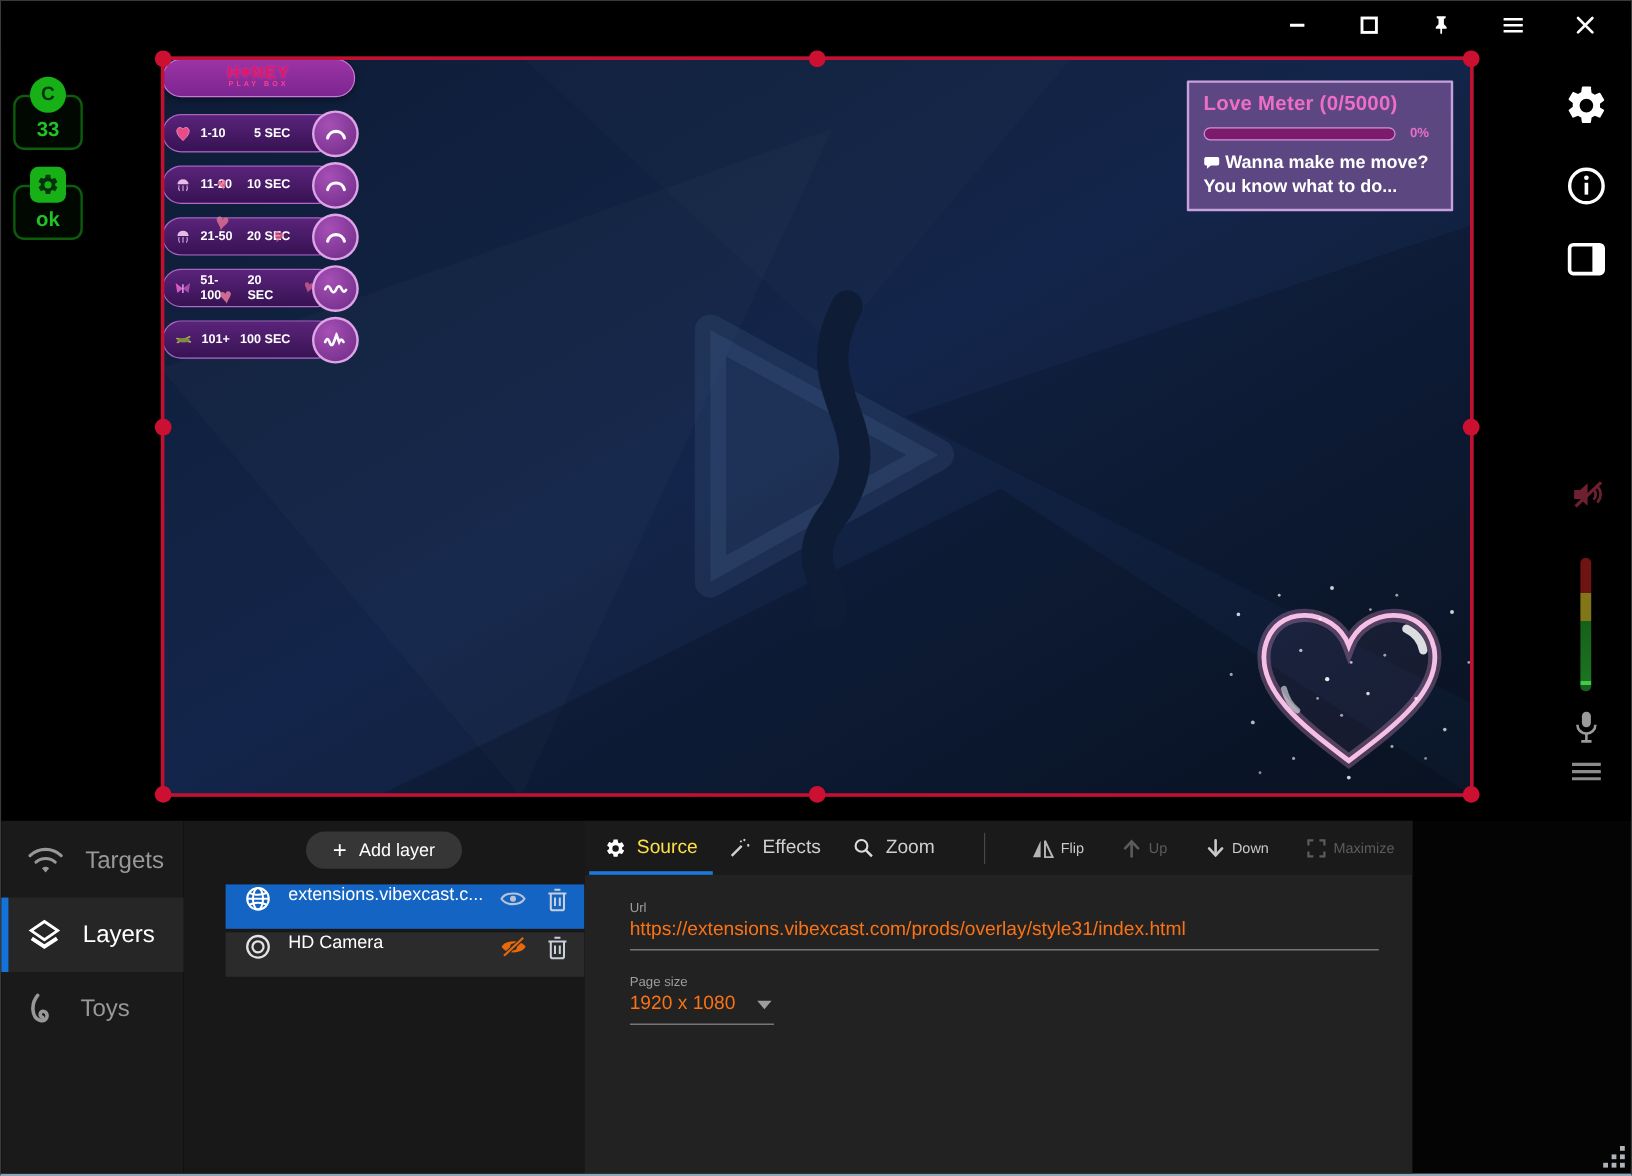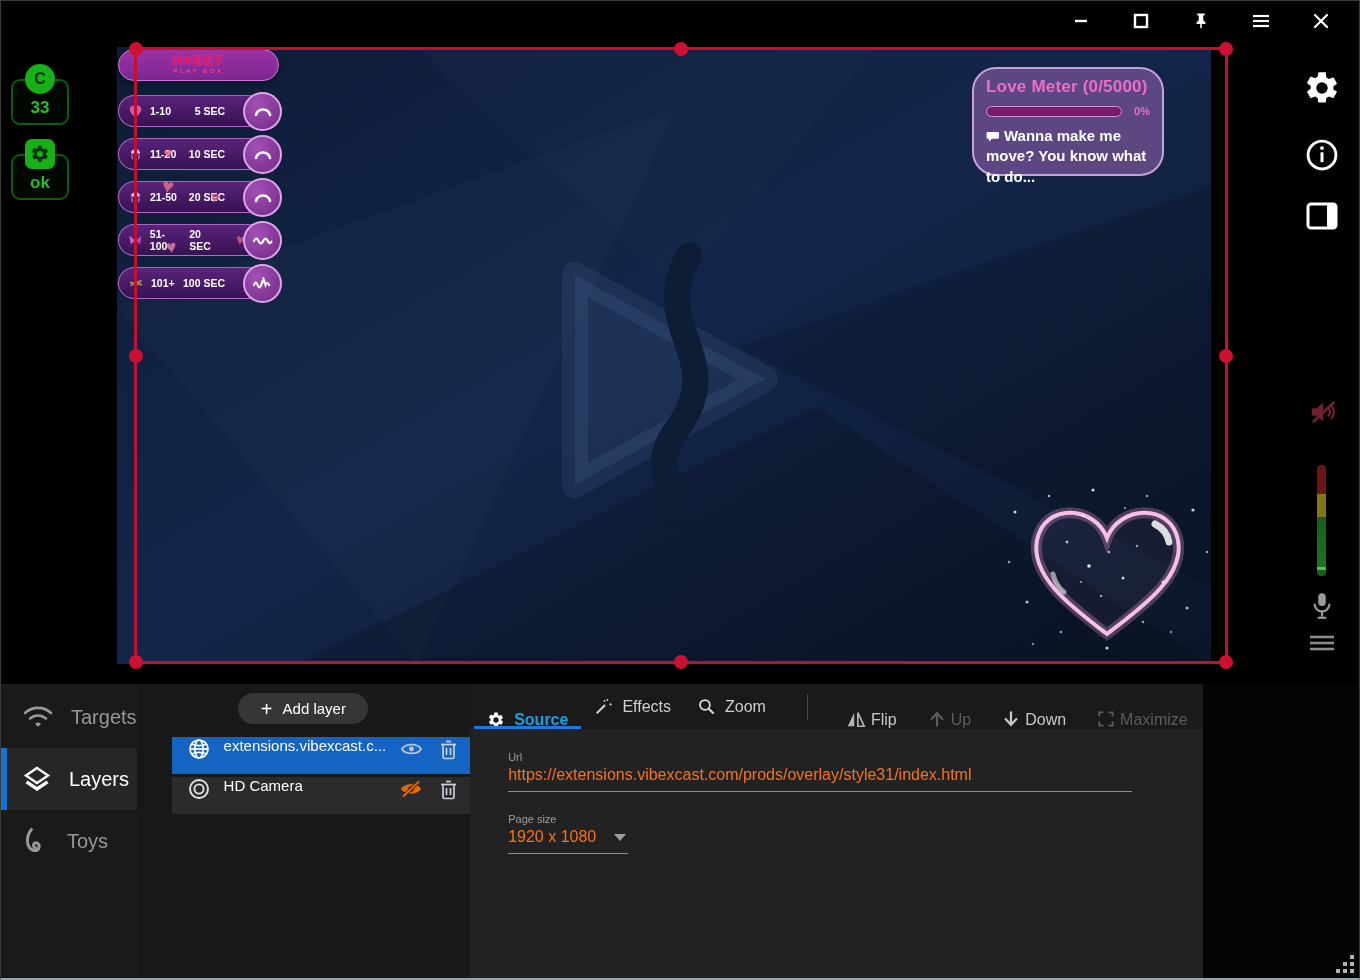--- a/index.html
+++ b/index.html
@@ -16,21 +16,21 @@
   
   .badge { position:absolute; width:58px; text-align:center; z-index:5; }
   .badge-1 { left:10px; top:63px; }
   .badge-2 { left:10px; top:138px; }
   .badge-icon { width:30px; height:30px; margin:0 auto; position:relative; z-index:2; background:#17b117; display:flex; align-items:center; justify-content:center; color:#03320a; font-weight:bold; font-size:16px; }
   .badge-icon.round { border-radius:50%; }
   .badge-icon.square { border-radius:7px; }
   .badge-box { margin-top:-15px; height:46px; border:2px solid #0d5c0d; border-radius:9px; background:rgba(2,12,2,.55); display:flex; align-items:flex-end; justify-content:center; padding-bottom:5px; color:#1fc325; font-weight:bold; font-size:17px; }
 
   
-  .preview { position:absolute; left:116px; top:46px; width:1094px; height:617px; background:linear-gradient(150deg,#0e1c36 0%,#13254a 48%,#0b1628 100%); overflow:hidden; }
+  .preview { position:absolute; left:133px; top:46px; width:1094px; height:617px; background:linear-gradient(150deg,#0e1c36 0%,#13254a 48%,#0b1628 100%); overflow:hidden; }
   .facets { position:absolute; inset:0; }
   .watermark { position:absolute; left:430px; top:190px; width:240px; height:285px; }
 
   .selection { position:absolute; left:133px; top:46px; width:1094px; height:617px; border:3px solid #c21031; pointer-events:none; z-index:20; }
   .handle { position:absolute; width:14px; height:14px; border-radius:50%; background:#cc1031; pointer-events:auto; }
   .h-tl{left:-8px;top:-8px}.h-tm{left:calc(50% - 7px);top:-8px}.h-tr{right:-8px;top:-8px}
   .h-ml{left:-8px;top:calc(50% - 7px)}.h-mr{right:-8px;top:calc(50% - 7px)}
   .h-bl{left:-8px;bottom:-8px}.h-bm{left:calc(50% - 7px);bottom:-8px}.h-br{right:-8px;bottom:-8px}
 
   
@@ -39,21 +39,21 @@
   .tip-title { font-size:14px; font-weight:bold; letter-spacing:1px; color:#e3166b; text-shadow:0 0 3px rgba(255,80,150,.5); line-height:14px; }
   .tip-sub { font-size:6px; font-weight:bold; letter-spacing:2.5px; color:#ff3f93; line-height:8px; }
   .tip-row { position:relative; height:35px; margin-bottom:8px; width:164px; }
   .tip-pill { position:absolute; left:0; top:2px; width:146px; height:32px; border-radius:16px; background:linear-gradient(180deg,rgba(95,36,126,.95),rgba(58,18,84,.95)); border:1px solid rgba(205,130,225,.75); display:flex; align-items:center; gap:7px; padding:0 38px 0 9px; }
   .tip-range { color:#fff; font-weight:bold; font-size:10.5px; }
   .tip-dur { color:#fff; font-weight:bold; font-size:10.5px; margin-left:auto; }
   .tip-circle { position:absolute; right:0; top:-1px; width:39px; height:39px; border-radius:50%; background:radial-gradient(circle at 35% 30%,#a64fb5,#6d2b86); border:2px solid rgba(232,175,240,.9); display:flex; align-items:center; justify-content:center; z-index:2; }
   .heart-particle { position:absolute; color:rgba(242,110,150,.85); z-index:1; }
 
   
-  .lovemeter { position:absolute; left:855px; top:20px; width:192px; height:109px; background:rgba(128,88,158,.68); border:2px solid #c7a0dc; border-radius:24px; padding:8px 12px 8px 12px; z-index:10; }
+  .lovemeter { position:absolute; left:855px; top:20px; width:222px; height:109px; background:rgba(128,88,158,.68); border:2px solid #c7a0dc; border-radius:1px; padding:8px 12px 8px 12px; z-index:10; }
   .lm-title { color:#ee6ec6; font-weight:bold; font-size:17px; letter-spacing:.2px; }
   .lm-bar-row { display:flex; align-items:center; margin-top:8px; }
   .lm-track { width:160px; height:11px; border-radius:6px; background:#7c1b6b; border:1px solid #d193d8; overflow:hidden; }
   .lm-fill { height:100%; background:#e14fb4; }
   .lm-pct { color:#e86fc8; font-weight:bold; font-size:11px; margin-left:12px; }
   .lm-caption { margin-top:9px; color:#fff; font-size:15px; font-weight:bold; line-height:1.35; }
   .lm-caption svg { vertical-align:-2px; margin-right:4px; }
 
   
   .glowheart { position:absolute; left:880px; top:435px; width:220px; height:180px; z-index:5; }
@@ -76,24 +76,24 @@
   .add-plus { font-size:20px; font-weight:400; line-height:20px; }
   .layer-rows { margin-top:13px; padding-left:35px; }
   .layer-row { height:37px; margin-bottom:3px; display:flex; align-items:flex-start; gap:13px; padding:0 10px 0 15px; background:#2b2b2b; cursor:pointer; }
   .layer-row.selected { background:#1464c4; }
   .layer-name { flex:1; color:#fff; font-size:15px; font-weight:500; white-space:nowrap; overflow:hidden; }
   .row-icon-btn { width:24px; height:24px; display:flex; align-items:center; justify-content:center; cursor:pointer; }
 
   .source-col { flex:1; background:#222; }
   .tabbar { height:45px; background:#1a1a1a; display:flex; align-items:center; padding-left:4px; }
   .tab { display:flex; align-items:center; gap:9px; padding:0 13px; height:100%; position:relative; color:#cfcfcf; font-size:16px; cursor:pointer; }
-  .tab.active { color:#0ea5e9; font-weight:bold;align-items:flex-end; }
+  .tab.active { color:#fde047; font-weight:normal; }
   .tab.active::after { content:""; position:absolute; left:0; right:0; bottom:0; height:3px; background:#1b78dc; }
   .vdiv { width:1px; height:26px; background:#474747; margin:0 22px 0 28px; }
-  .action { display:flex; align-items:flex-end; gap:4px; padding:0 15px; height:100%; color:#c9c9c9; font-size:16px; cursor:pointer; }
+  .action { display:flex; align-items:center; gap:4px; padding:0 15px; height:100%; color:#c9c9c9; font-size:12px; cursor:pointer; }
   .action.disabled { color:#5c5c5c; }
 
   .field { margin-left:38px; margin-top:22px; border-bottom:1px solid #8c8c8c; padding-bottom:7px; cursor:text; }
   .field.url { width:624px; }
   .field.pagesize { width:120px; margin-top:21px; cursor:pointer; }
   .field-label { font-size:11px; color:#9d9d9d; margin-bottom:3px; }
   .field-value { font-size:16px; color:#f97316; }
   .ps-row { display:flex; align-items:center; justify-content:space-between; }
   .dd-arrow { width:0; height:0; border-left:6px solid transparent; border-right:6px solid transparent; border-top:7px solid #9d9d9d; margin-right:2px; }
 

